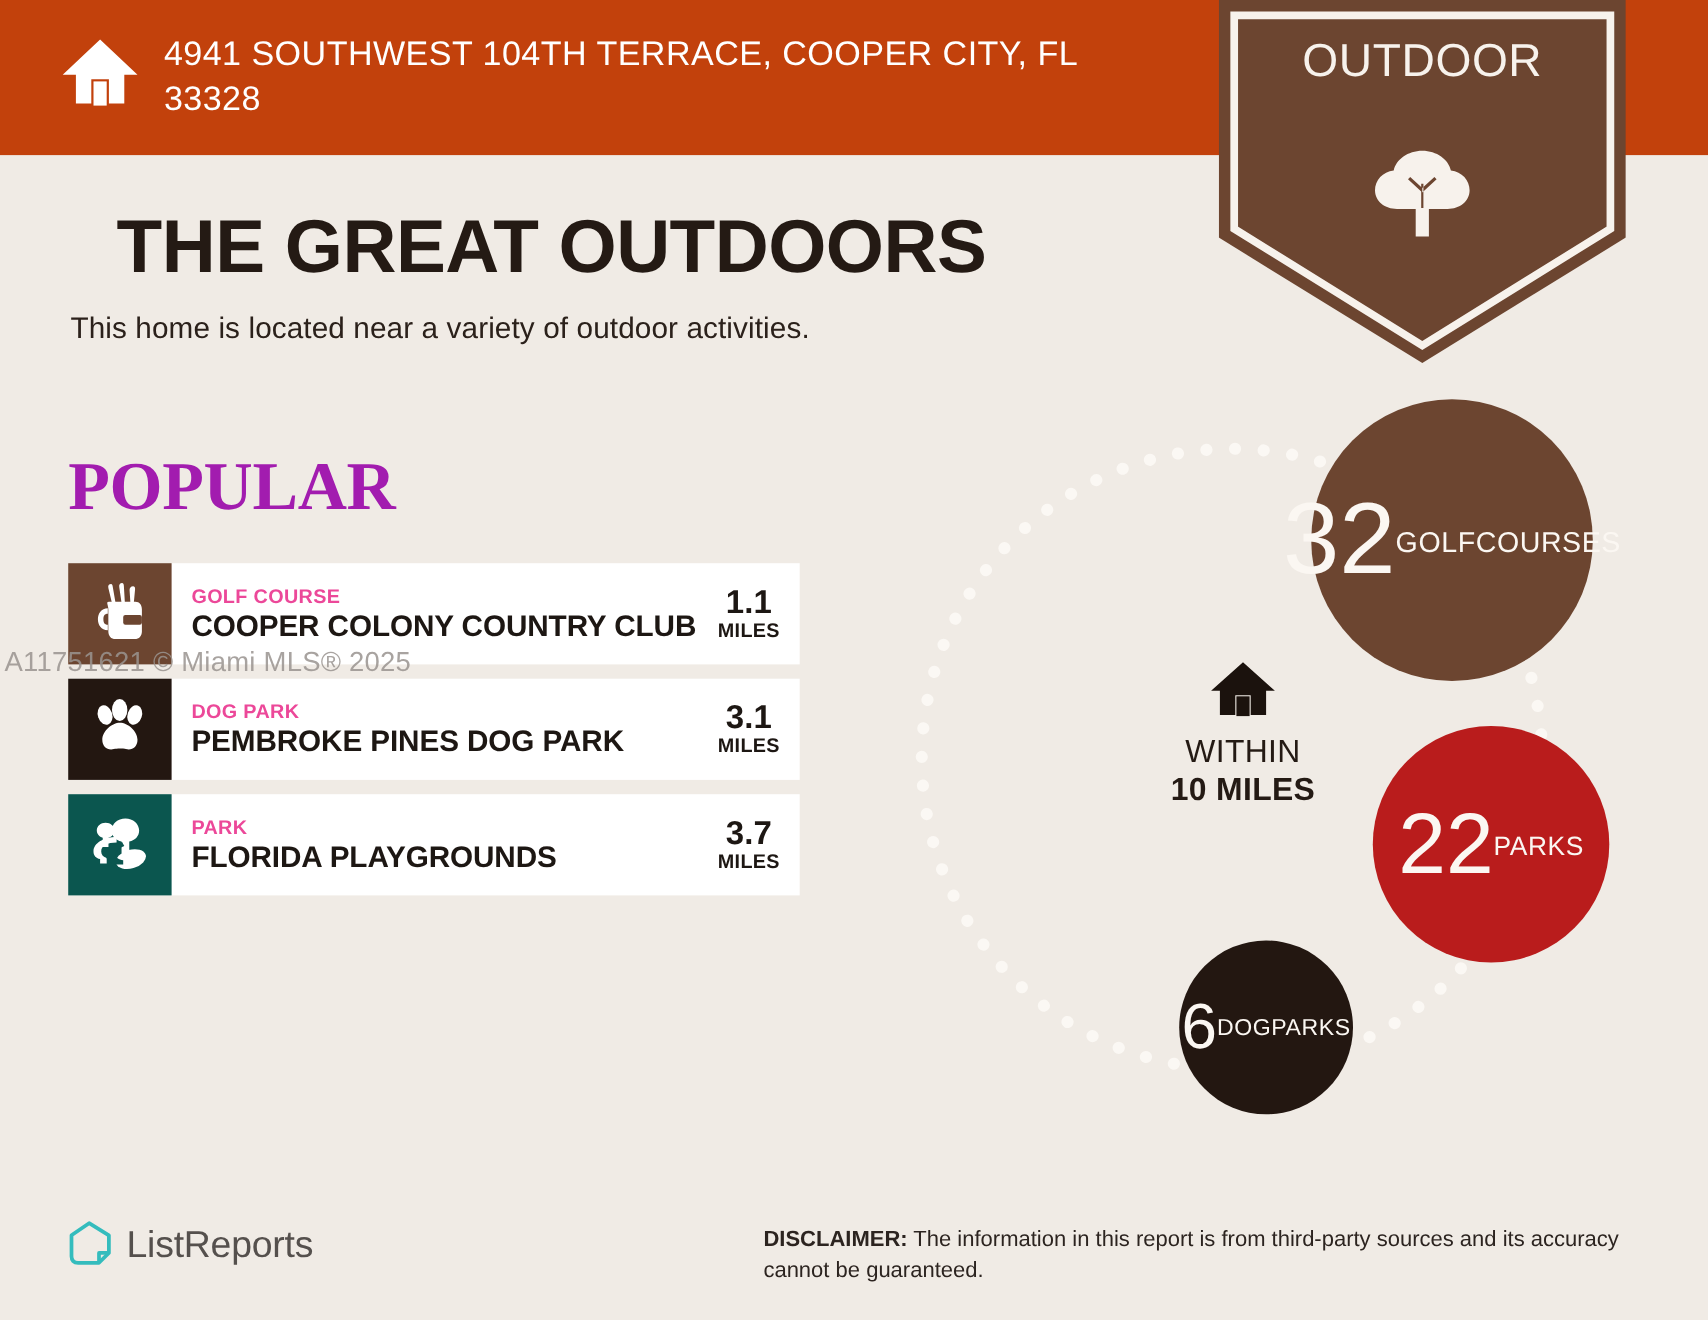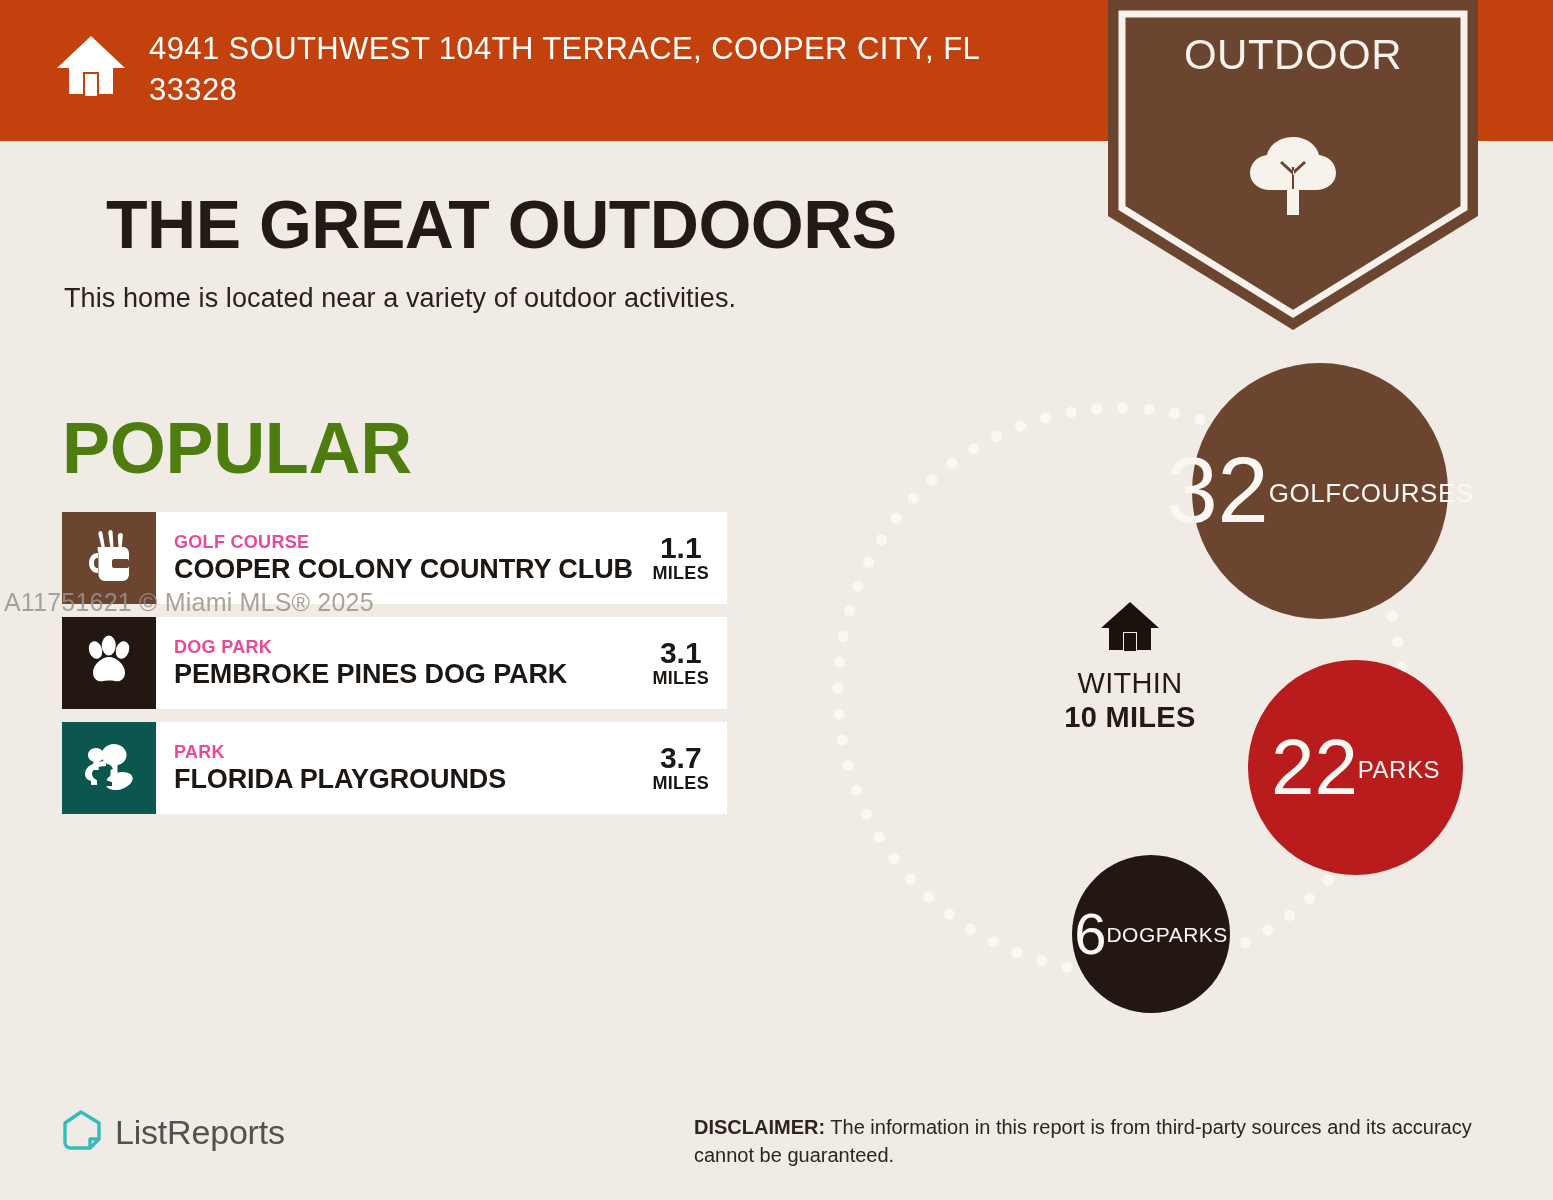--- a/index.html
+++ b/index.html
@@ -95,25 +95,26 @@
     position: absolute;
     left: 64px; top: 283px;
     font-size: 27px;
     font-weight: 400;
     color: #2B211B;
     letter-spacing: 0.1px;
   }
   .section-heading {
     position: absolute;
     left: 62px; top: 412px;
-    font-size: 72px;
-    font-weight: 700;
-    color: #4d7c0f;
+    font-size: 62px;
+    font-weight: 700;
+    color: #a21caf;
     letter-spacing: -0.3px;
     line-height: 1;
+    font-family: Liberation Serif, serif;
   }
 
   
   .popular-list {
     position: absolute;
     left: 62px;
     top: 512px;
     width: 665px;
   }
   .popular-row {

